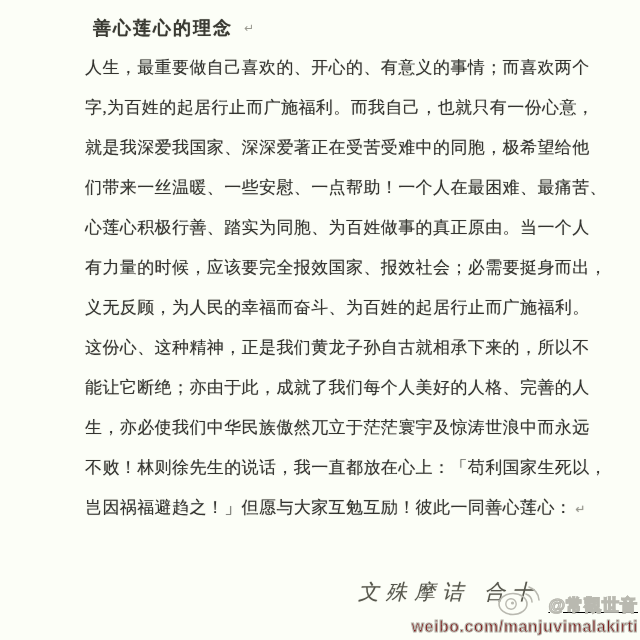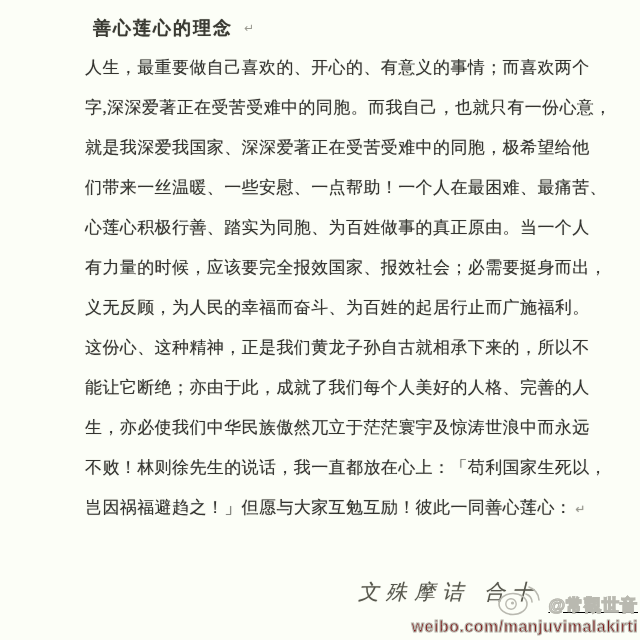--- a/index.html
+++ b/index.html
@@ -79,21 +79,21 @@
 
 <div class="page">
 
   <div class="title-row">
     <h1 class="doc-title">善心莲心的理念</h1>
     <span class="pmark">↵</span>
   </div>
 
   <div class="doc-body">
     <div class="line">人生，最重要做自己喜欢的、开心的、有意义的事情；而喜欢两个</div>
-    <div class="line">字,深深爱著正在受苦受难中的同胞。而我自己，也就只有一份心意，</div>
+    <div class="line">字,为百姓的起居行止而广施福利。而我自己，也就只有一份心意，</div>
     <div class="line">就是我深爱我国家、深深爱著正在受苦受难中的同胞，极希望给他</div>
     <div class="line">们带来一丝温暖、一些安慰、一点帮助！一个人在最困难、最痛苦、</div>
     <div class="line">心莲心积极行善、踏实为同胞、为百姓做事的真正原由。当一个人</div>
     <div class="line">有力量的时候，应该要完全报效国家、报效社会；必需要挺身而出，</div>
     <div class="line">义无反顾，为人民的幸福而奋斗、为百姓的起居行止而广施福利。</div>
     <div class="line">这份心、这种精神，正是我们黄龙子孙自古就相承下来的，所以不</div>
     <div class="line">能让它断绝；亦由于此，成就了我们每个人美好的人格、完善的人</div>
     <div class="line">生，亦必使我们中华民族傲然兀立于茫茫寰宇及惊涛世浪中而永远</div>
     <div class="line">
       <span>不败！林则徐先生的说话，我一直都放在心上：「苟利国家生死以，</span>

